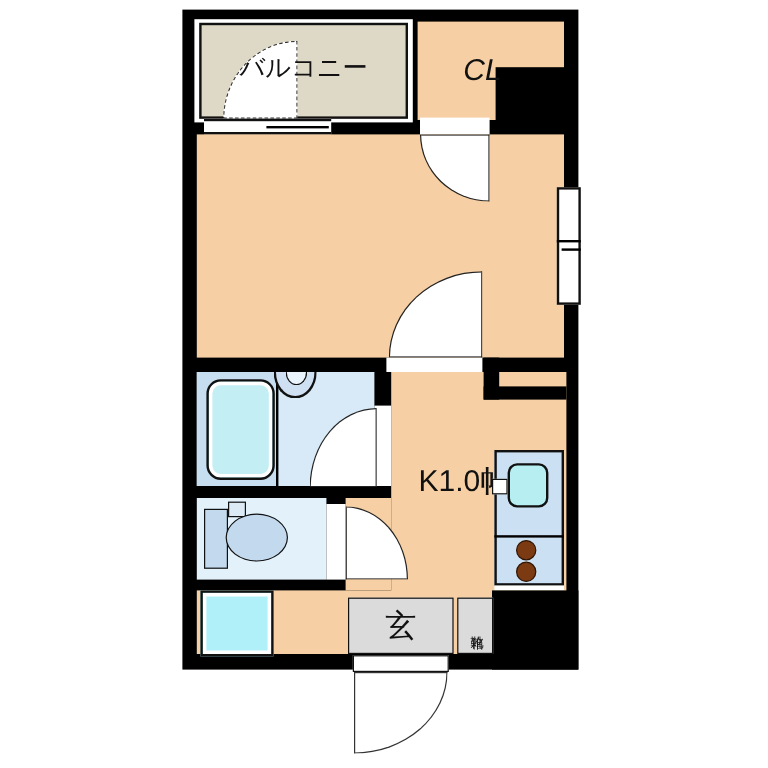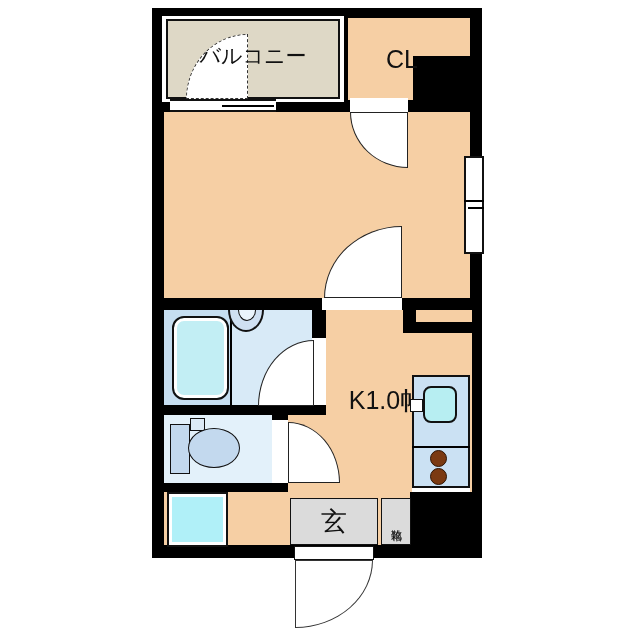--- a/index.html
+++ b/index.html
@@ -28,21 +28,21 @@
   <div class="abs white" style="left:162px;top:16px;width:182px;height:86px;"></div>
   <div class="abs" style="left:166px;top:19px;width:174px;height:80px;background:#ded8c6;border:2px solid #111;"></div>
   <div class="arc tl dashed" style="left:186px;top:34px;width:62px;height:65px;"></div>
   <div class="abs lbl" style="left:166px;top:42px;width:174px;height:28px;font-size:21px;">バルコニー</div>
 
   <div class="abs white" style="left:170px;top:99px;width:106px;height:13px;border-top:2px solid #111;border-bottom:2px solid #111;"></div>
   <div class="abs black" style="left:222px;top:105px;width:52px;height:2px;"></div>
 
   <div class="abs peach" style="left:348px;top:18px;width:122px;height:82px;"></div>
   <div class="abs black" style="left:413px;top:56px;width:57px;height:72px;"></div>
-  <div class="abs lbl" style="left:352px;top:44px;width:100px;height:30px;font-size:25px;">CL</div>
+  <div class="abs lbl" style="left:352px;top:44px;width:100px;height:30px;font-size:25px;font-style:italic;">CL</div>
 
   <div class="abs peach" style="left:164px;top:112px;width:306px;height:186px;"></div>
   <div class="abs white" style="left:350px;top:98px;width:58px;height:14px;"></div>
   <div class="arc bl" style="left:350px;top:112px;width:58px;height:56px;"></div>
 
   <div class="abs white" style="left:464px;top:156px;width:20px;height:98px;border:2px solid #111;"></div>
   <div class="abs black" style="left:464px;top:200px;width:20px;height:2px;"></div>
   <div class="abs black" style="left:468px;top:207px;width:16px;height:2px;"></div>
 
   <div class="abs peach" style="left:326px;top:310px;width:146px;height:235px;"></div>

